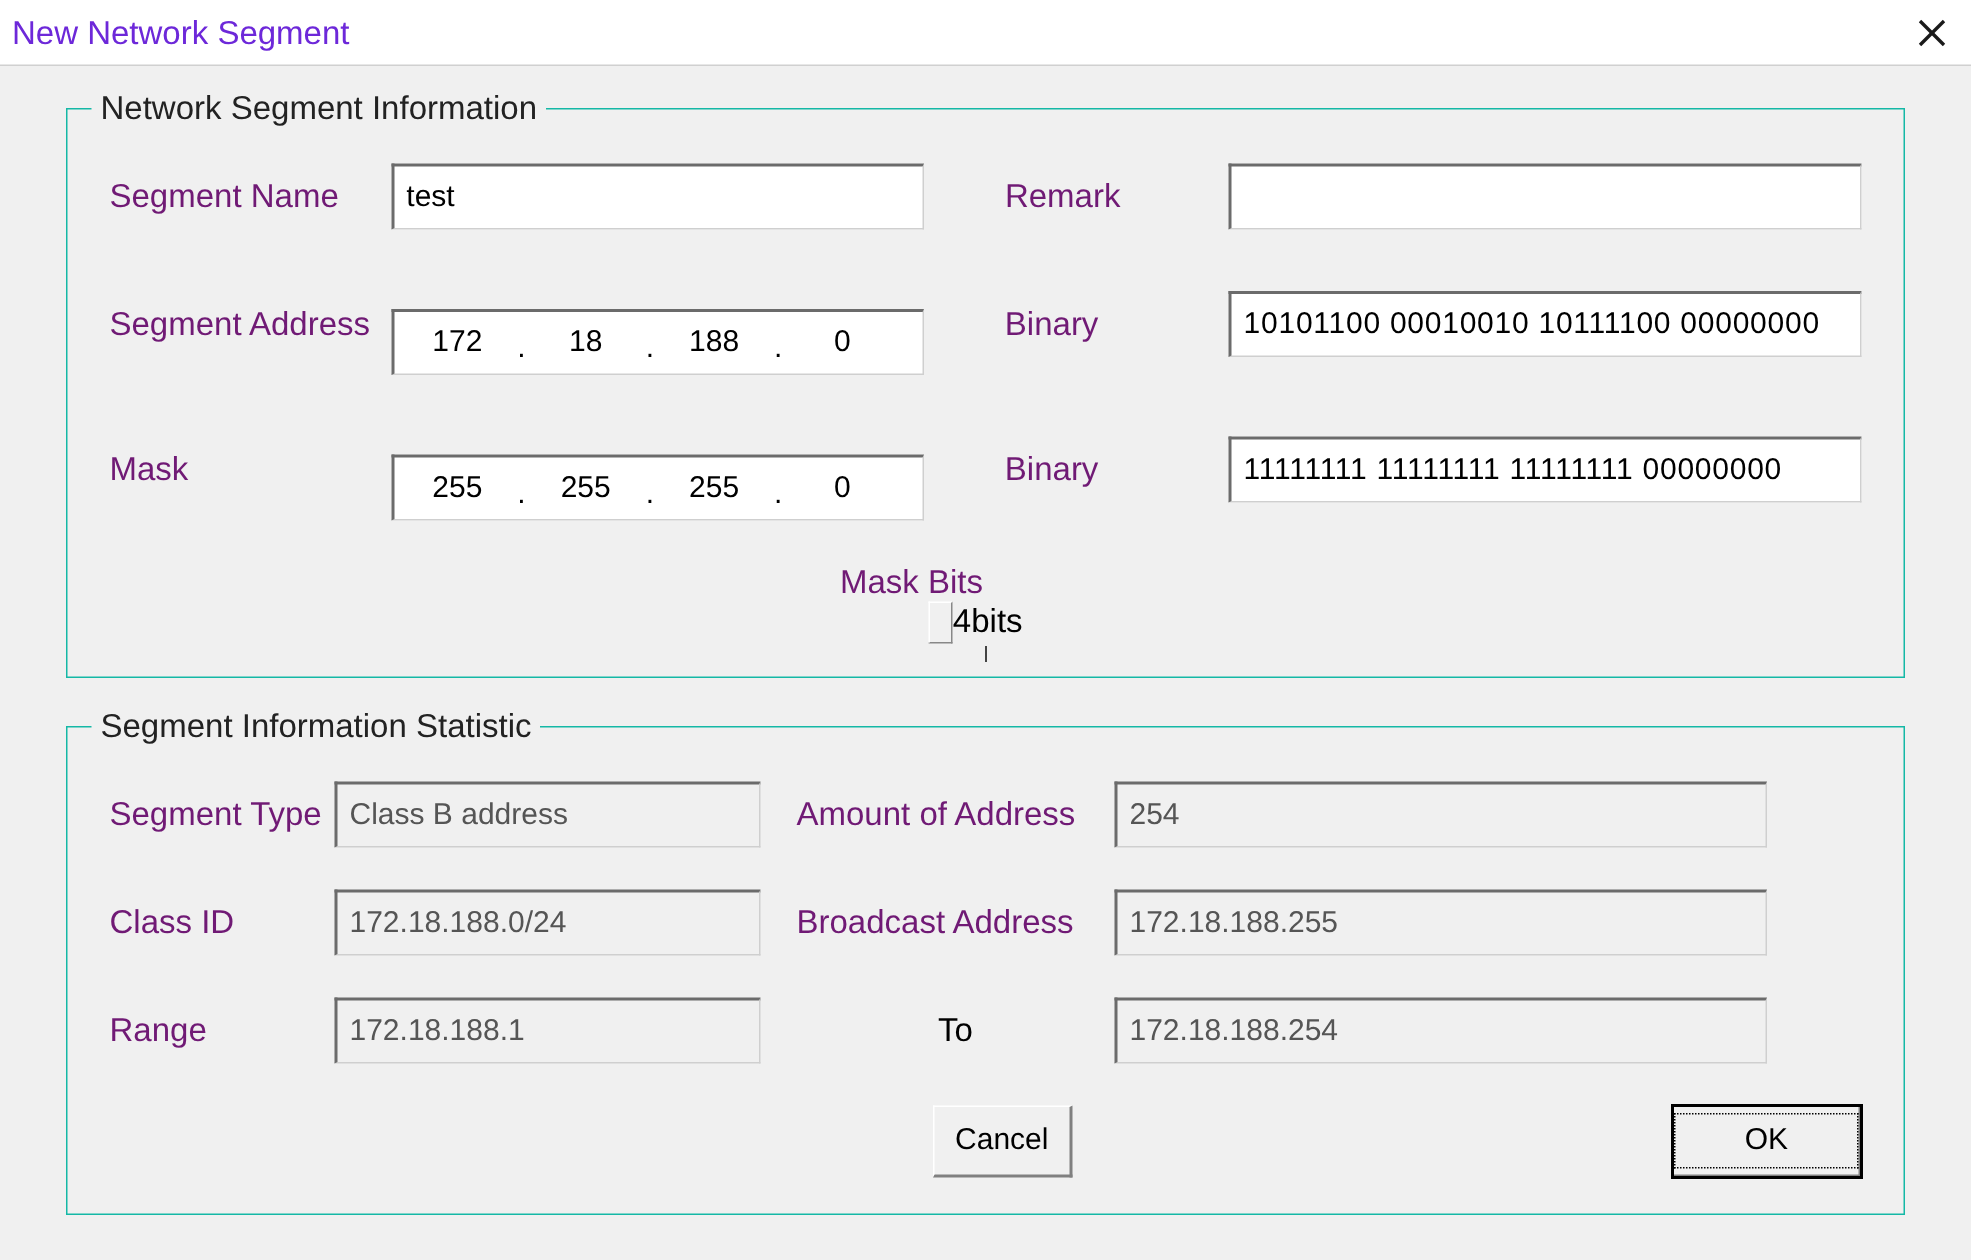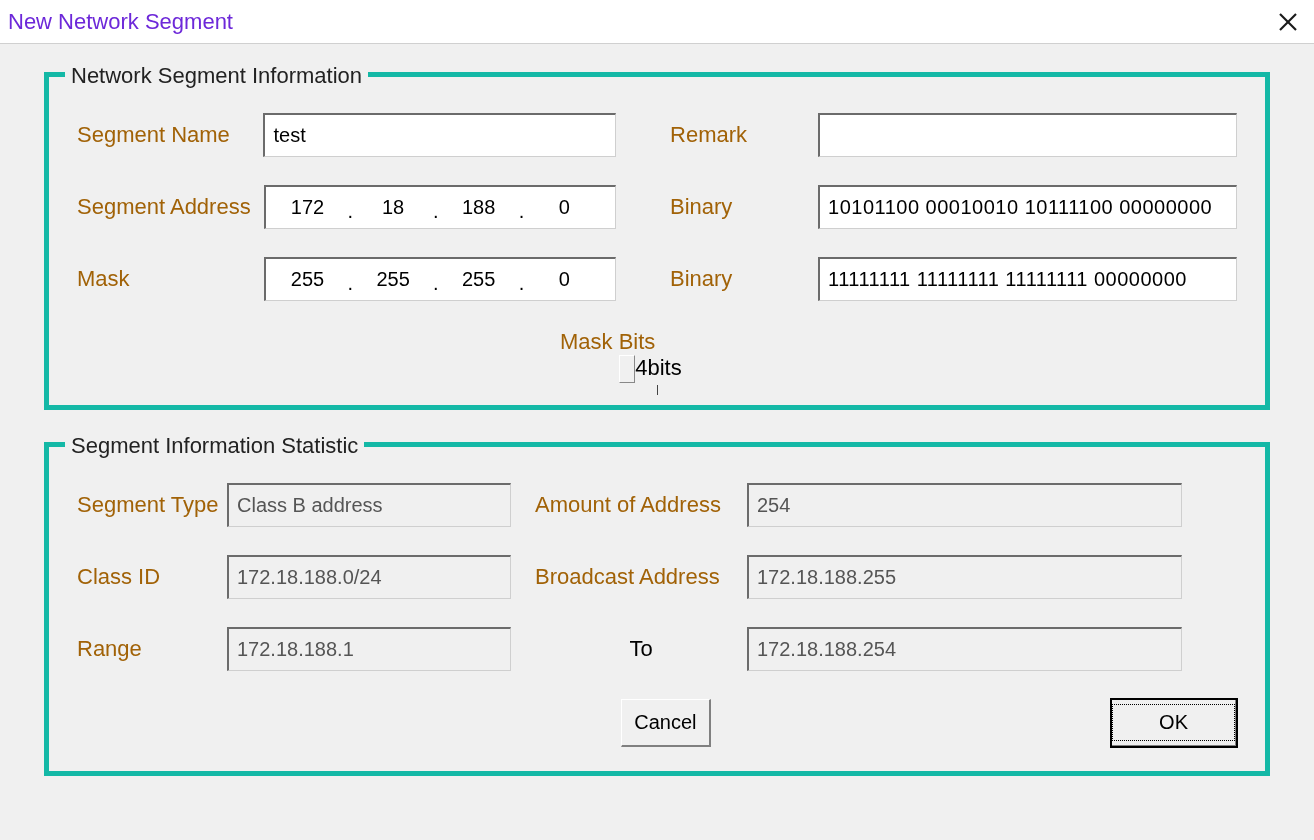--- a/index.html
+++ b/index.html
@@ -38,21 +38,21 @@
     .close-icon svg line { stroke: #1a1a1a; stroke-width: 2.2; }
 
     
     .dialog-body {
       padding: 28px 44px 20px 44px;
     }
 
     
     .groupbox {
       position: relative;
-      border: 5px solid #14b8a6;
+      border: 1px solid #14b8a6;
       padding: 36px 28px 24px 28px;
       margin-bottom: 32px;
     }
     .groupbox-legend {
       position: absolute;
       top: -14px;
       left: 16px;
       background: #f0f0f0;
       padding: 0 6px;
       font-size: 22px;
@@ -62,21 +62,21 @@
     
     .row {
       display: flex;
       align-items: center;
       margin-bottom: 28px;
     }
     .row:last-child { margin-bottom: 0; }
 
     .label {
       font-size: 22px;
-      color: #a16207;
+      color: #701a75;
       width: 194px;
     }
     .label-right {
       width: 154px;
       margin-left: 54px;
     }
 
     
     .textbox {
       height: 44px;
@@ -102,20 +102,21 @@
       display: inline-flex;
       align-items: center;
       height: 44px;
       background: #ffffff;
       border-top: 2px solid #6b6b6b;
       border-left: 2px solid #6b6b6b;
       border-right: 1px solid #cfcfcf;
       border-bottom: 1px solid #cfcfcf;
       width: 366px;
       padding: 0 6px;
+      margin-top: 25px;
     }
     .ip-control .octet {
       border: none;
       outline: none;
       width: 72px;
       text-align: center;
       font-size: 20px;
       background: transparent;
     }
     .ip-control .dot {

